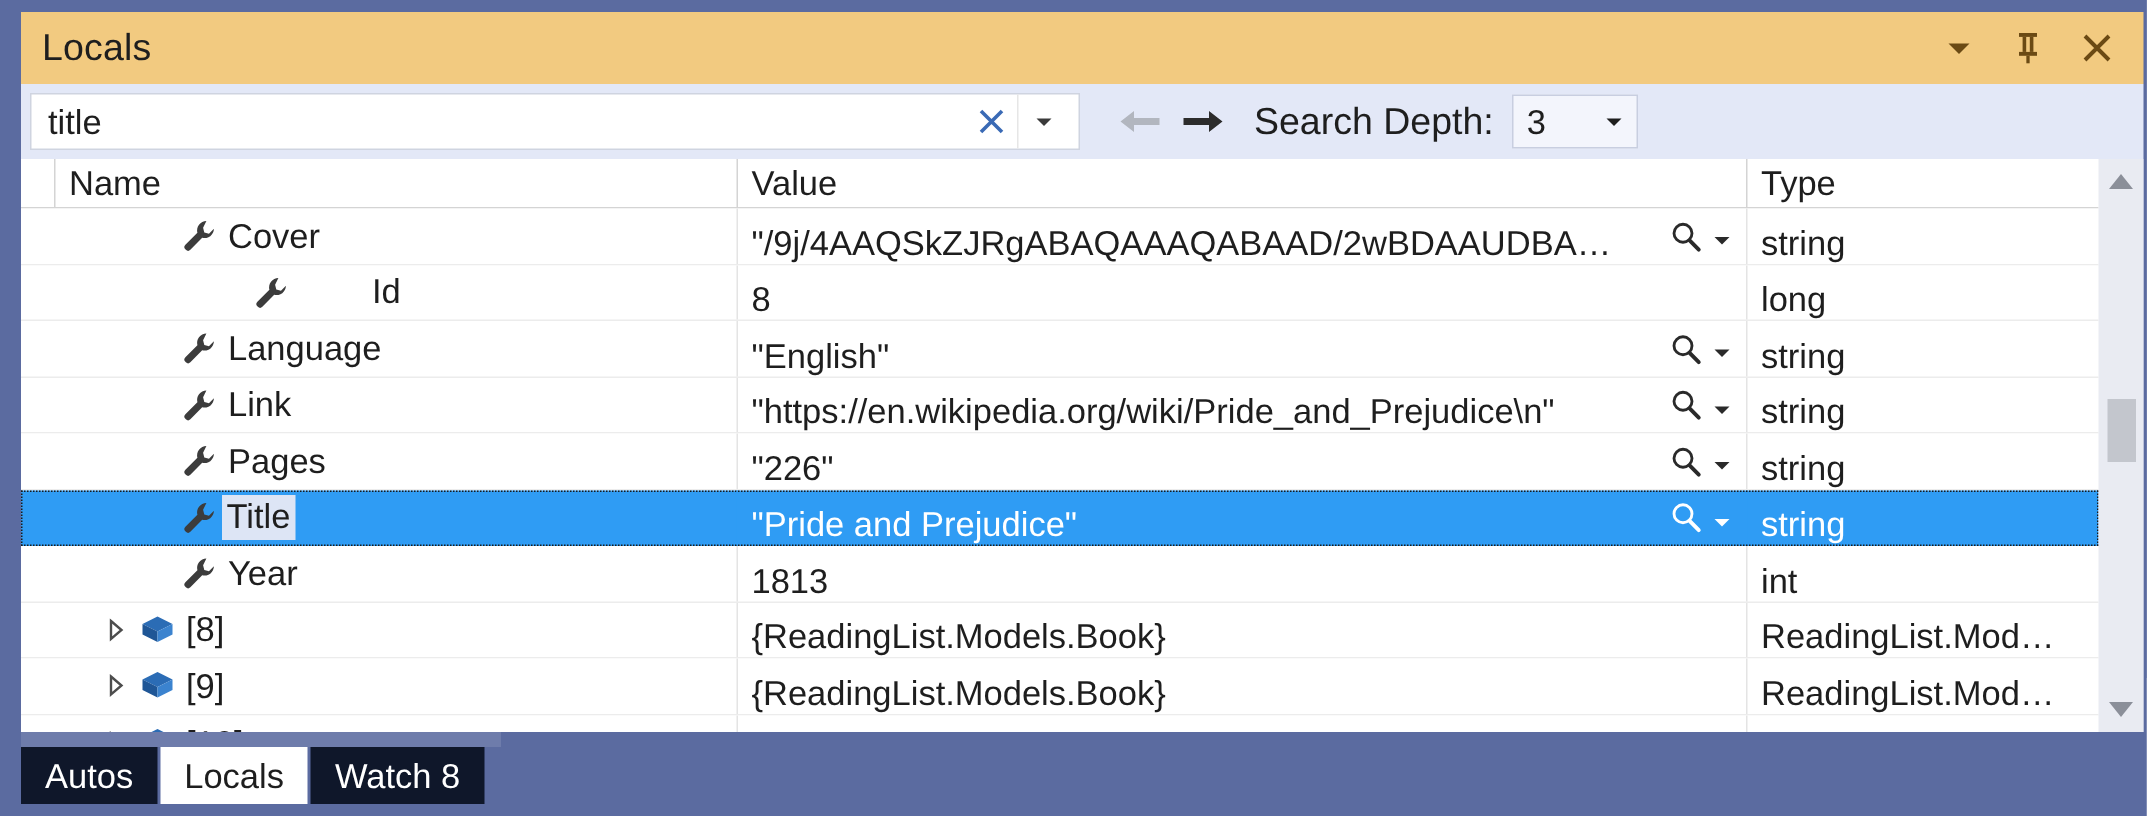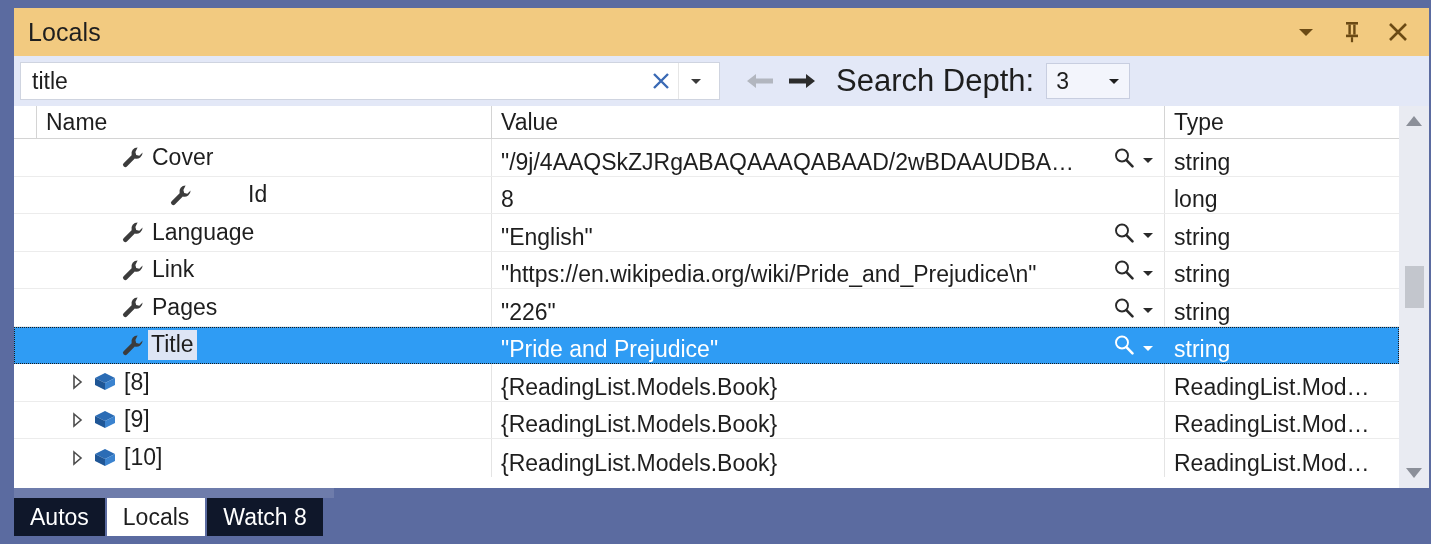--- a/index.html
+++ b/index.html
@@ -110,21 +110,21 @@
 
   .nav-arrow {
     width: 40px; height: 40px;
     display: flex; align-items: center; justify-content: center;
   }
   #nav-back { margin-left: 20px; color: #b2b6bf; }
   #nav-forward { margin-left: 2px; color: #2c2c2c; }
 
   #search-depth-label {
     margin-left: 14px;
-    font-size: 31px;
+    font-size: 25px;
     color: #1e1e1e;
     white-space: nowrap;
   }
   #search-depth-combo {
     margin-left: 12px;
     width: 84px;
     height: 36px;
     background: #f3f5fc;
     border: 1px solid #c8cee0;
     box-sizing: border-box;
@@ -605,20 +605,44 @@
                   </svg></span>
               </span>
             </div>
             <div class="c-type cell-type">
               <span>string</span>
             </div>
           </div>
           <div class="row">
             <div class="c-gutter cell-gutter"></div>
             <div class="c-name cell-name">
+              <div class="name-inner" style="padding-left: 56px;">
+                <span class="expander blank">
+                  <svg width="14" height="16" viewBox="0 0 14 16">
+                    <path d="M4 2 L11 8 L4 14 Z" fill="none" stroke="#4d4d4d" stroke-width="1.6"></path>
+                  </svg>
+                </span>
+                <span class="icon-slot">
+                  <svg width="24" height="24" viewBox="0 0 24 24">
+                    <path d="M16.6 2.4a6.2 6.2 0 0 0-6.0 7.8L2.6 18.2a2.1 2.1 0 0 0 0 3l0.3 0.3a2.1 2.1 0 0 0 3 0l7.9-8a6.2 6.2 0 0 0 7.8-6.0l-3.3 3.3-3.1-0.8-0.8-3.1z" fill="#3c3c3c"></path>
+                  </svg>
+                </span>
+                <span class="name-label">Year</span>
+              </div>
+            </div>
+            <div class="c-value cell-value">
+              <span class="value-text">1813</span>
+            </div>
+            <div class="c-type cell-type">
+              <span>int</span>
+            </div>
+          </div>
+          <div class="row">
+            <div class="c-gutter cell-gutter"></div>
+            <div class="c-name cell-name">
               <div class="name-inner" style="padding-left: 28px;">
                 <span class="expander">
                   <svg width="14" height="16" viewBox="0 0 14 16">
                     <path d="M4 2 L11 8 L4 14 Z" fill="none" stroke="#4d4d4d" stroke-width="1.6"></path>
                   </svg>
                 </span>
                 <span class="icon-slot">
                   <svg width="24" height="22" viewBox="0 0 24 22">
                     <path d="M12 2 L22 7 L12 12 L2 7 Z" fill="#2b6cb5"></path>
                     <path d="M2 7 L12 12 L12 19 L2 14 Z" fill="#1f5696"></path>

